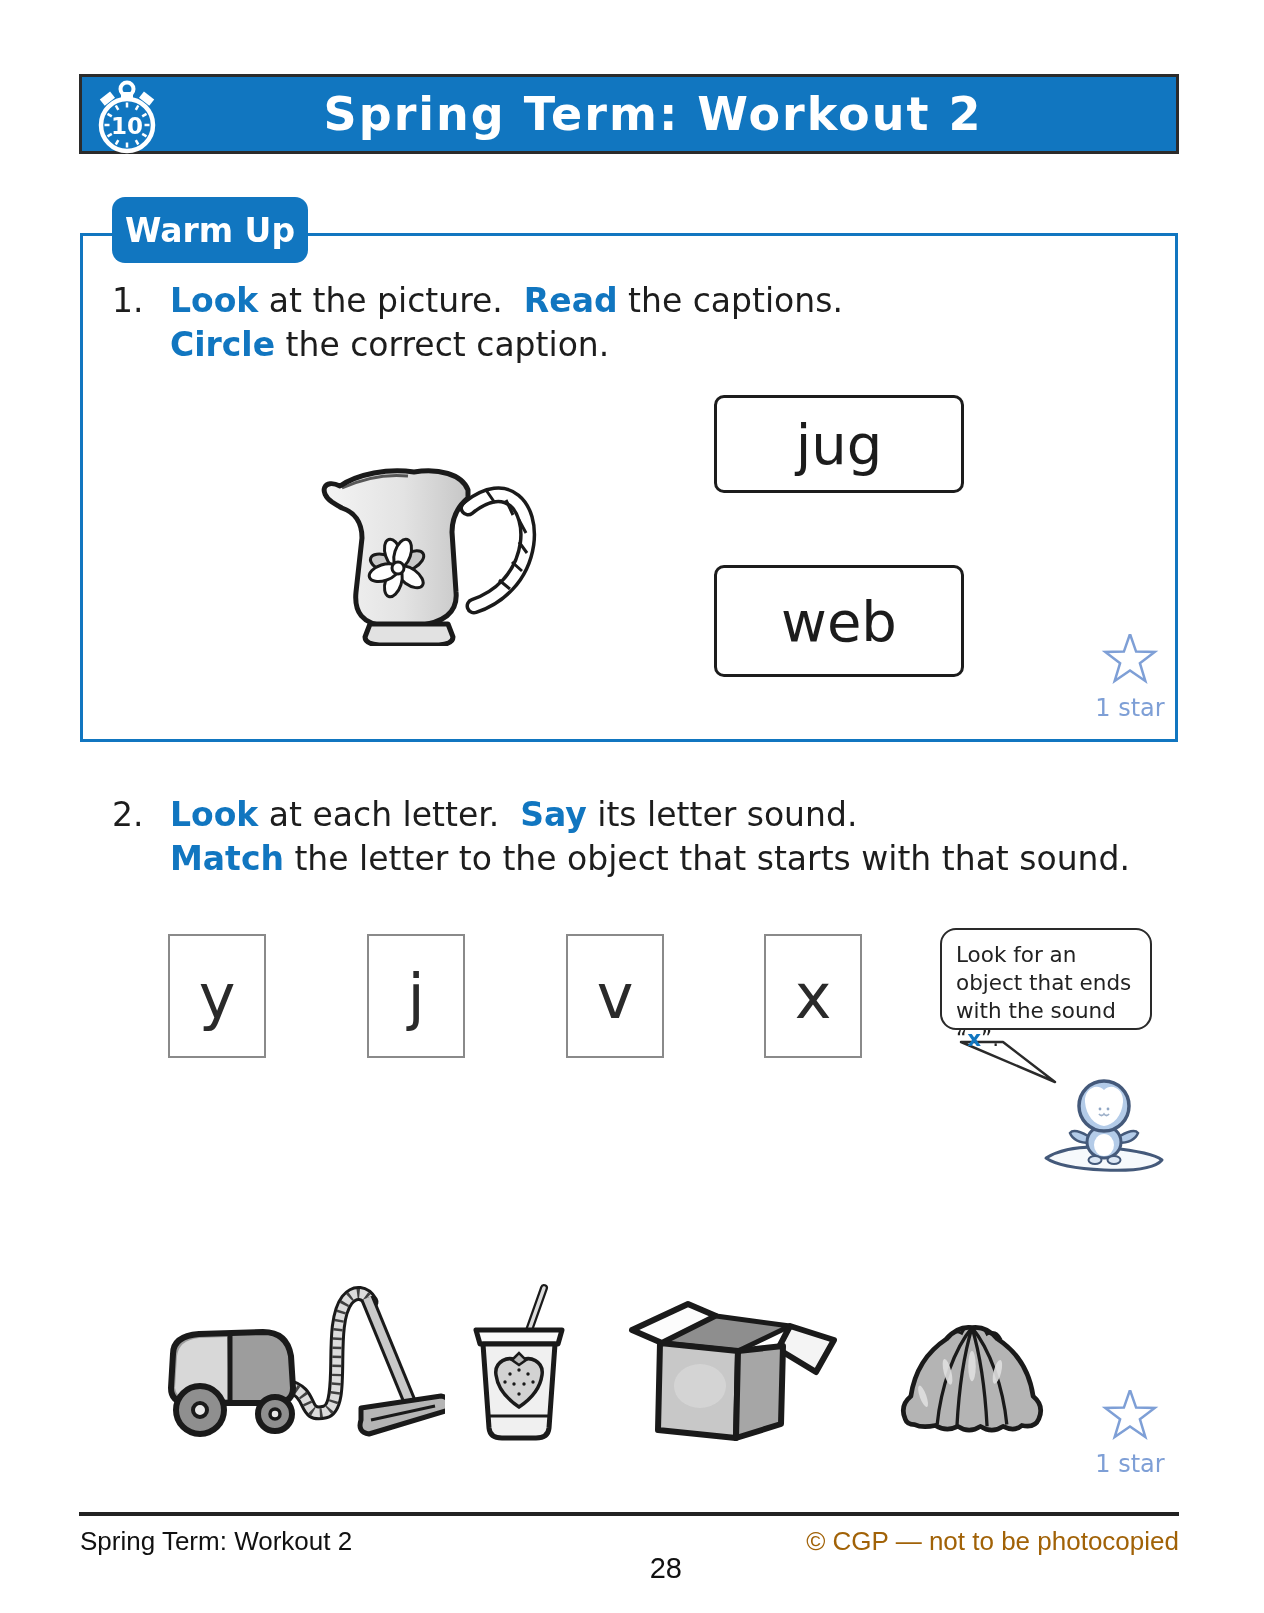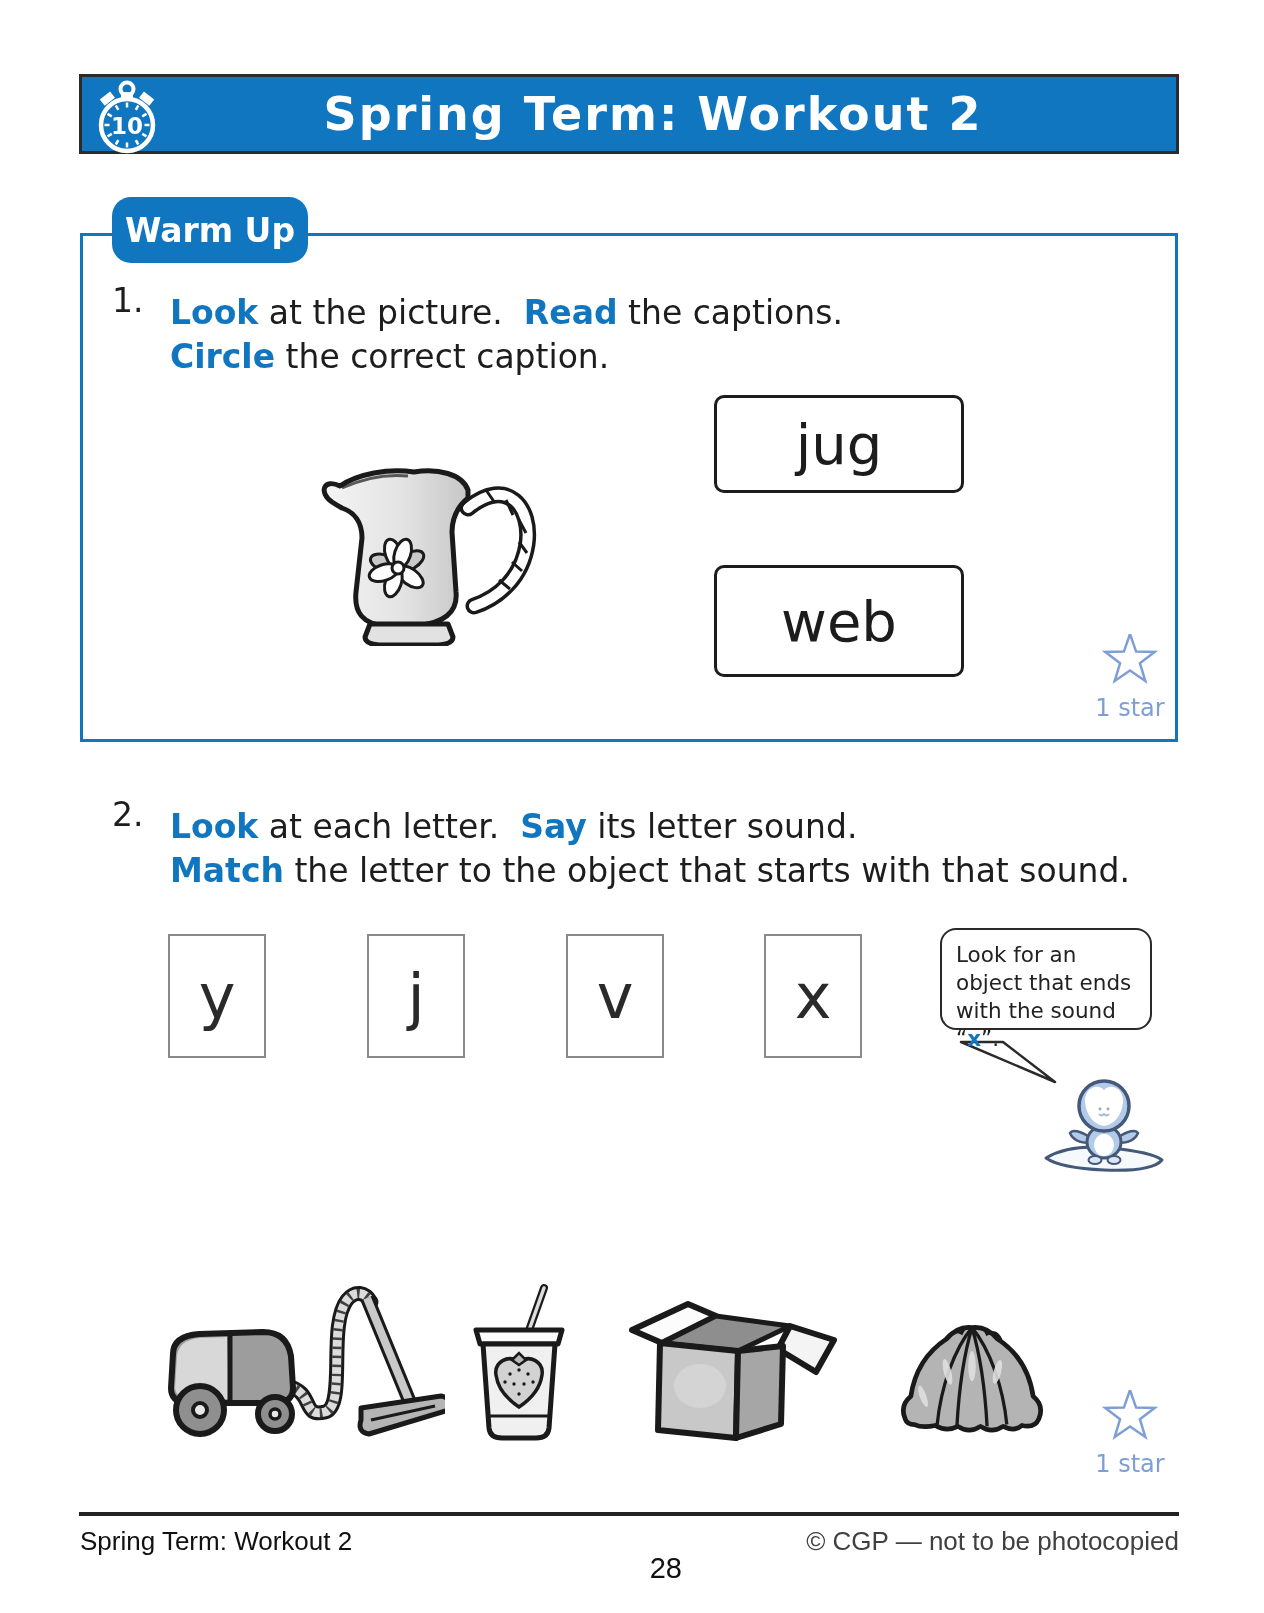--- a/index.html
+++ b/index.html
@@ -20,27 +20,27 @@
     font-family:"DejaVu Sans", sans-serif;
   }
   .stopwatch { position:absolute; left:12px; top:2px; }
   
   .warmup-box {
     position:absolute; left:80px; top:233px; width:1098px; height:509px;
     border:3px solid #1176c0; background:#ffffff;
   }
   .warmup-tab {
     position:absolute; left:112px; top:197px; width:196px; height:66px;
-    background:#1176c0; border-radius:19px; z-index:2;
+    background:#1176c0; border-radius:13px; z-index:2;
     display:flex; align-items:center; justify-content:center;
     color:#ffffff; font-size:33px; font-weight:bold;
   }
   
   .q-number { position:absolute; font-size:33px; color:#1d1d1d; }
-  .t-line { position:absolute; font-size:33px; white-space:pre; color:#1d1d1d;margin-top:12px; }
+  .t-line { position:absolute; font-size:33px; white-space:pre; color:#1d1d1d; }
   .kw { color:#1176c0; font-weight:bold; }
   
   .caption-box {
     position:absolute; left:714px; width:250px;
     border:3px solid #1c1c1c; border-radius:10px; background:#fff;
     display:flex; align-items:center; justify-content:center;
     font-size:56px; color:#1c1c1c;
   }
   .caption-jug { top:395px; height:98px; }
   .caption-web { top:565px; height:112px; }
@@ -61,21 +61,21 @@
   .bubble .kw { font-weight:bold; }
   .tail-svg { position:absolute; left:955px; top:1040px; z-index:1; }
   
   .reward { position:absolute; width:100px; text-align:center; color:#7e9fd6; }
   .reward .reward-label { font-size:24px; margin-top:2px; }
   
   .footer-rule { position:absolute; left:79px; top:1512px; width:1100px; height:3.5px; background:#222; }
   .footer-left  { position:absolute; left:80px;  top:1526px; font-size:26px; color:#111;
                   font-family:"Liberation Sans", sans-serif; }
   .footer-right { position:absolute; left:679px; top:1526px; width:500px; text-align:right;
-                  font-size:26px; color:#404040; font-family:"Liberation Sans", sans-serif; }
+                  font-size:26px; color:#a16207; font-family:"Liberation Sans", sans-serif; }
   .page-number  { position:absolute; left:582px; top:1552px; width:100px; text-align:right;
                   font-size:29px; color:#111; font-family:"Liberation Sans", sans-serif; }
   svg { display:block; }
   .abs { position:absolute; }
 </style>
 </head>
 <body>
 
 <div class="page">
 

